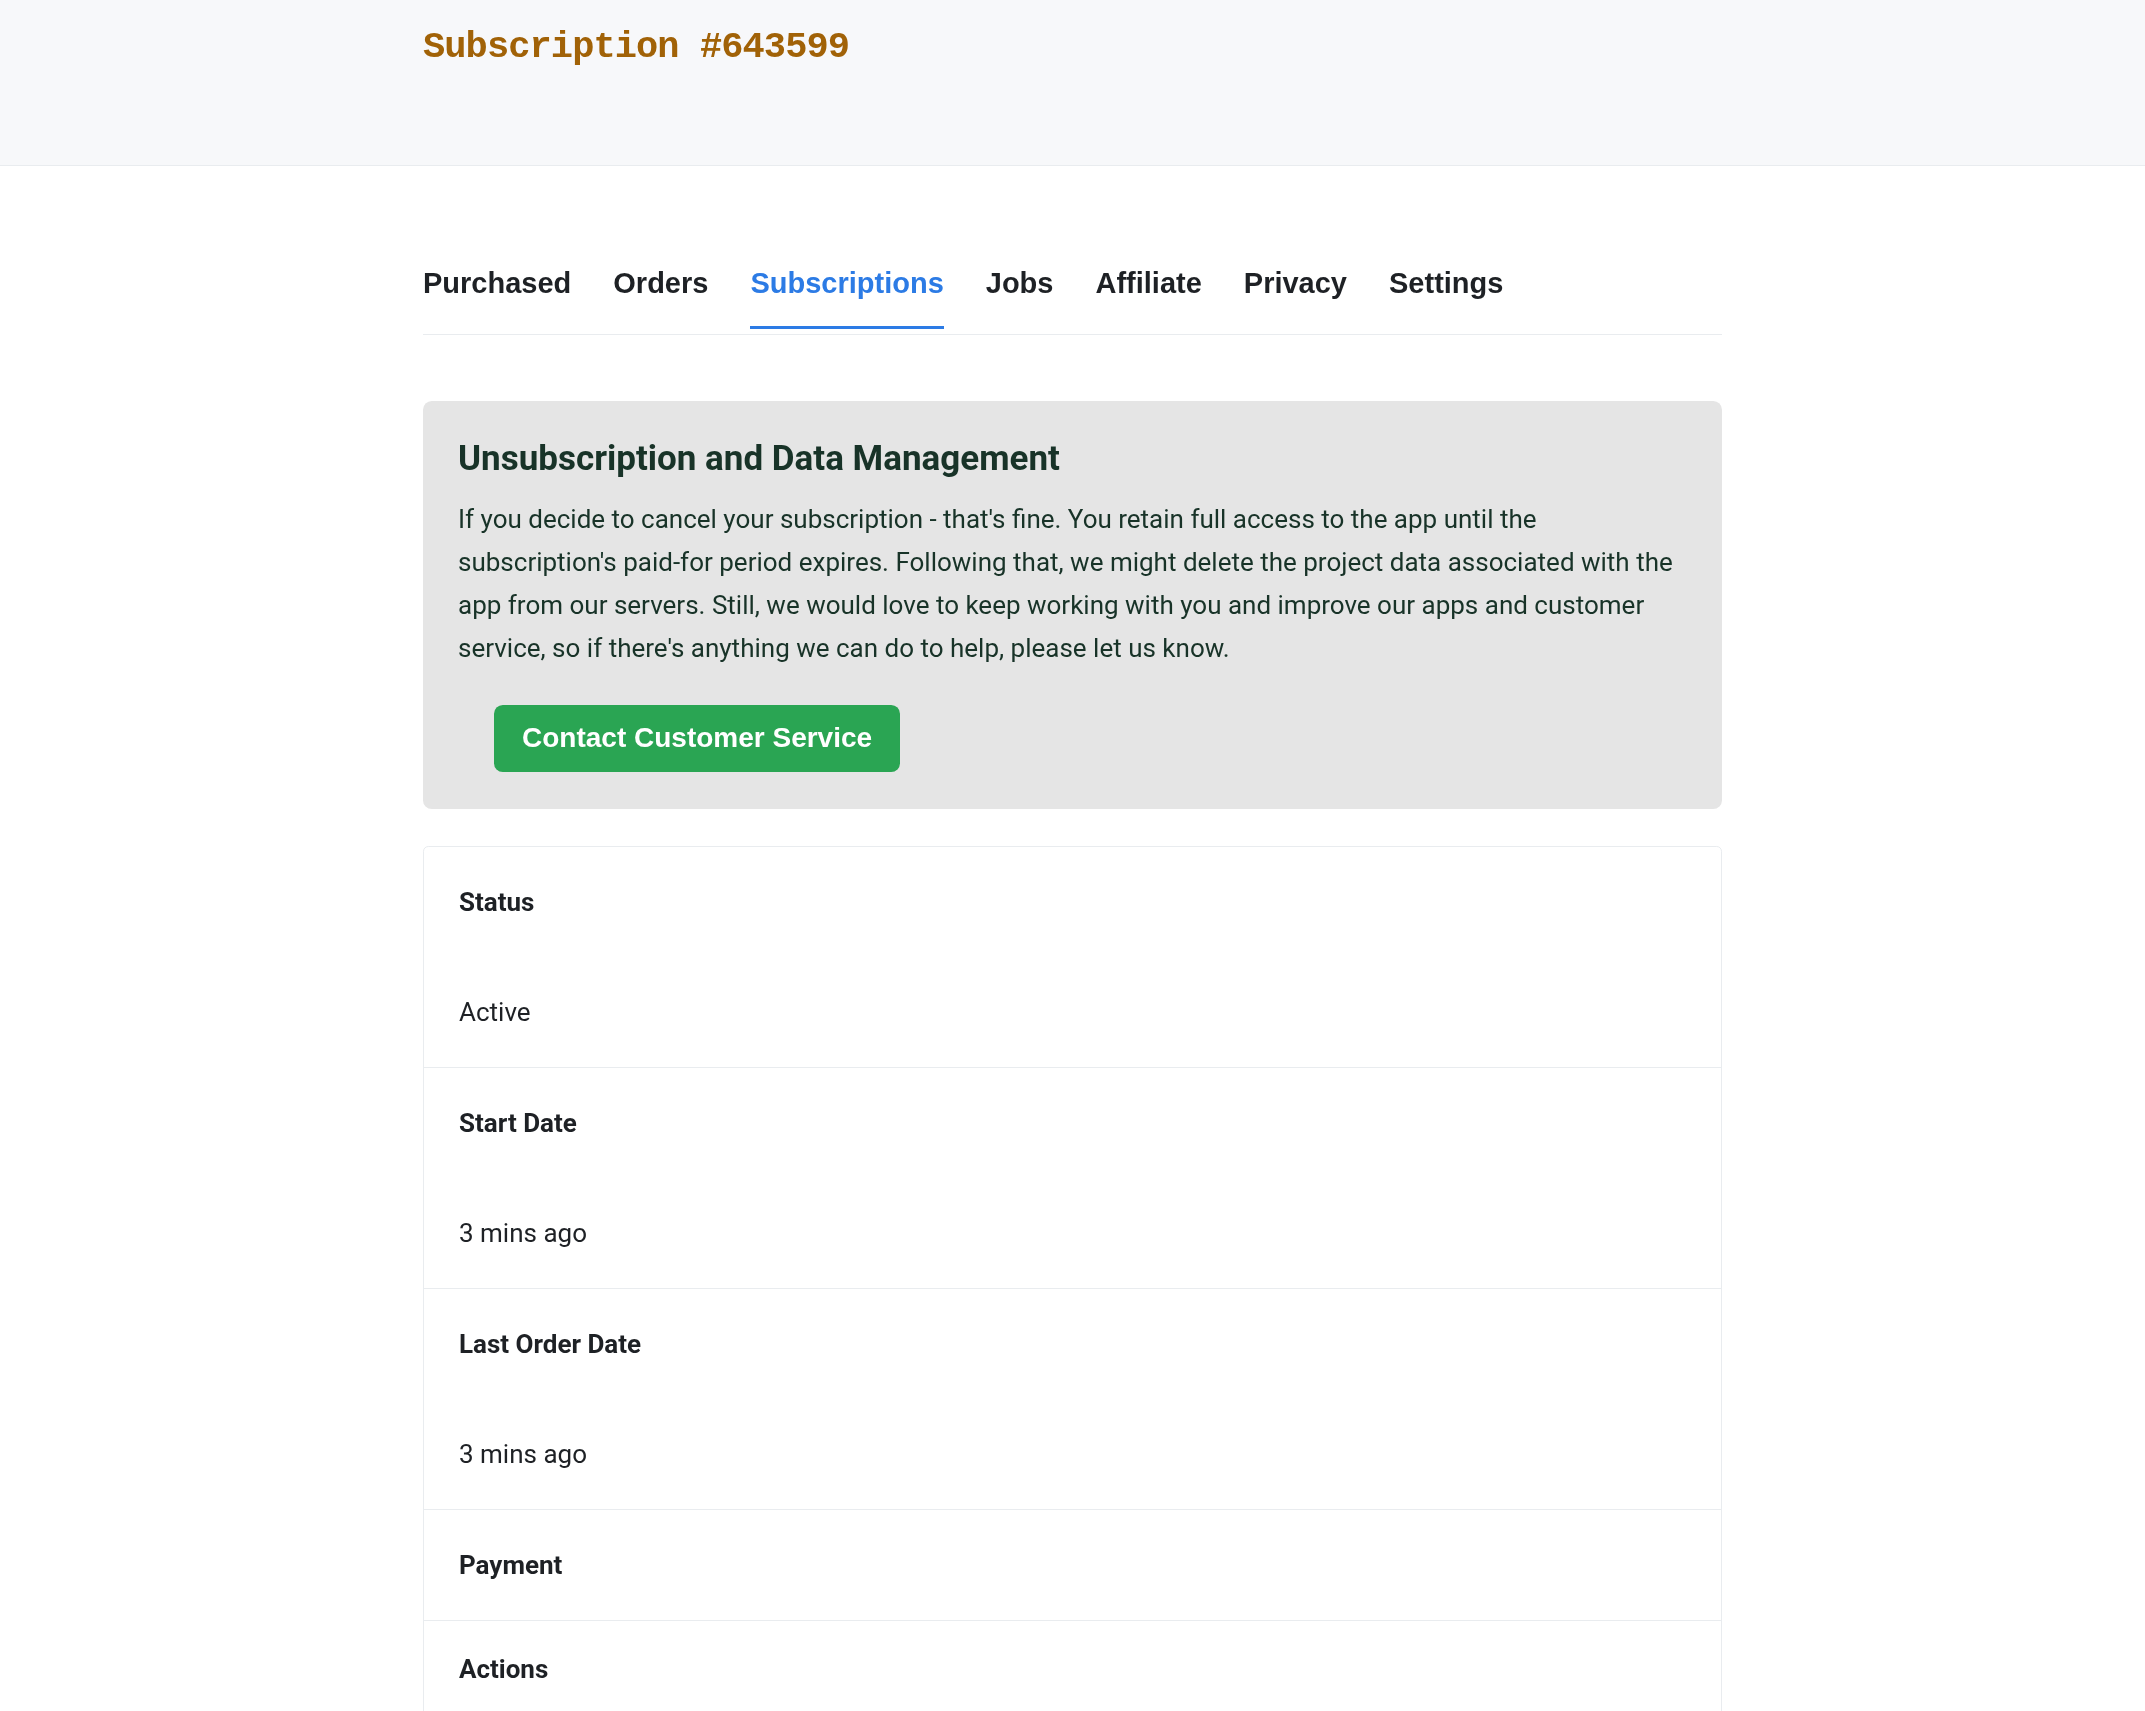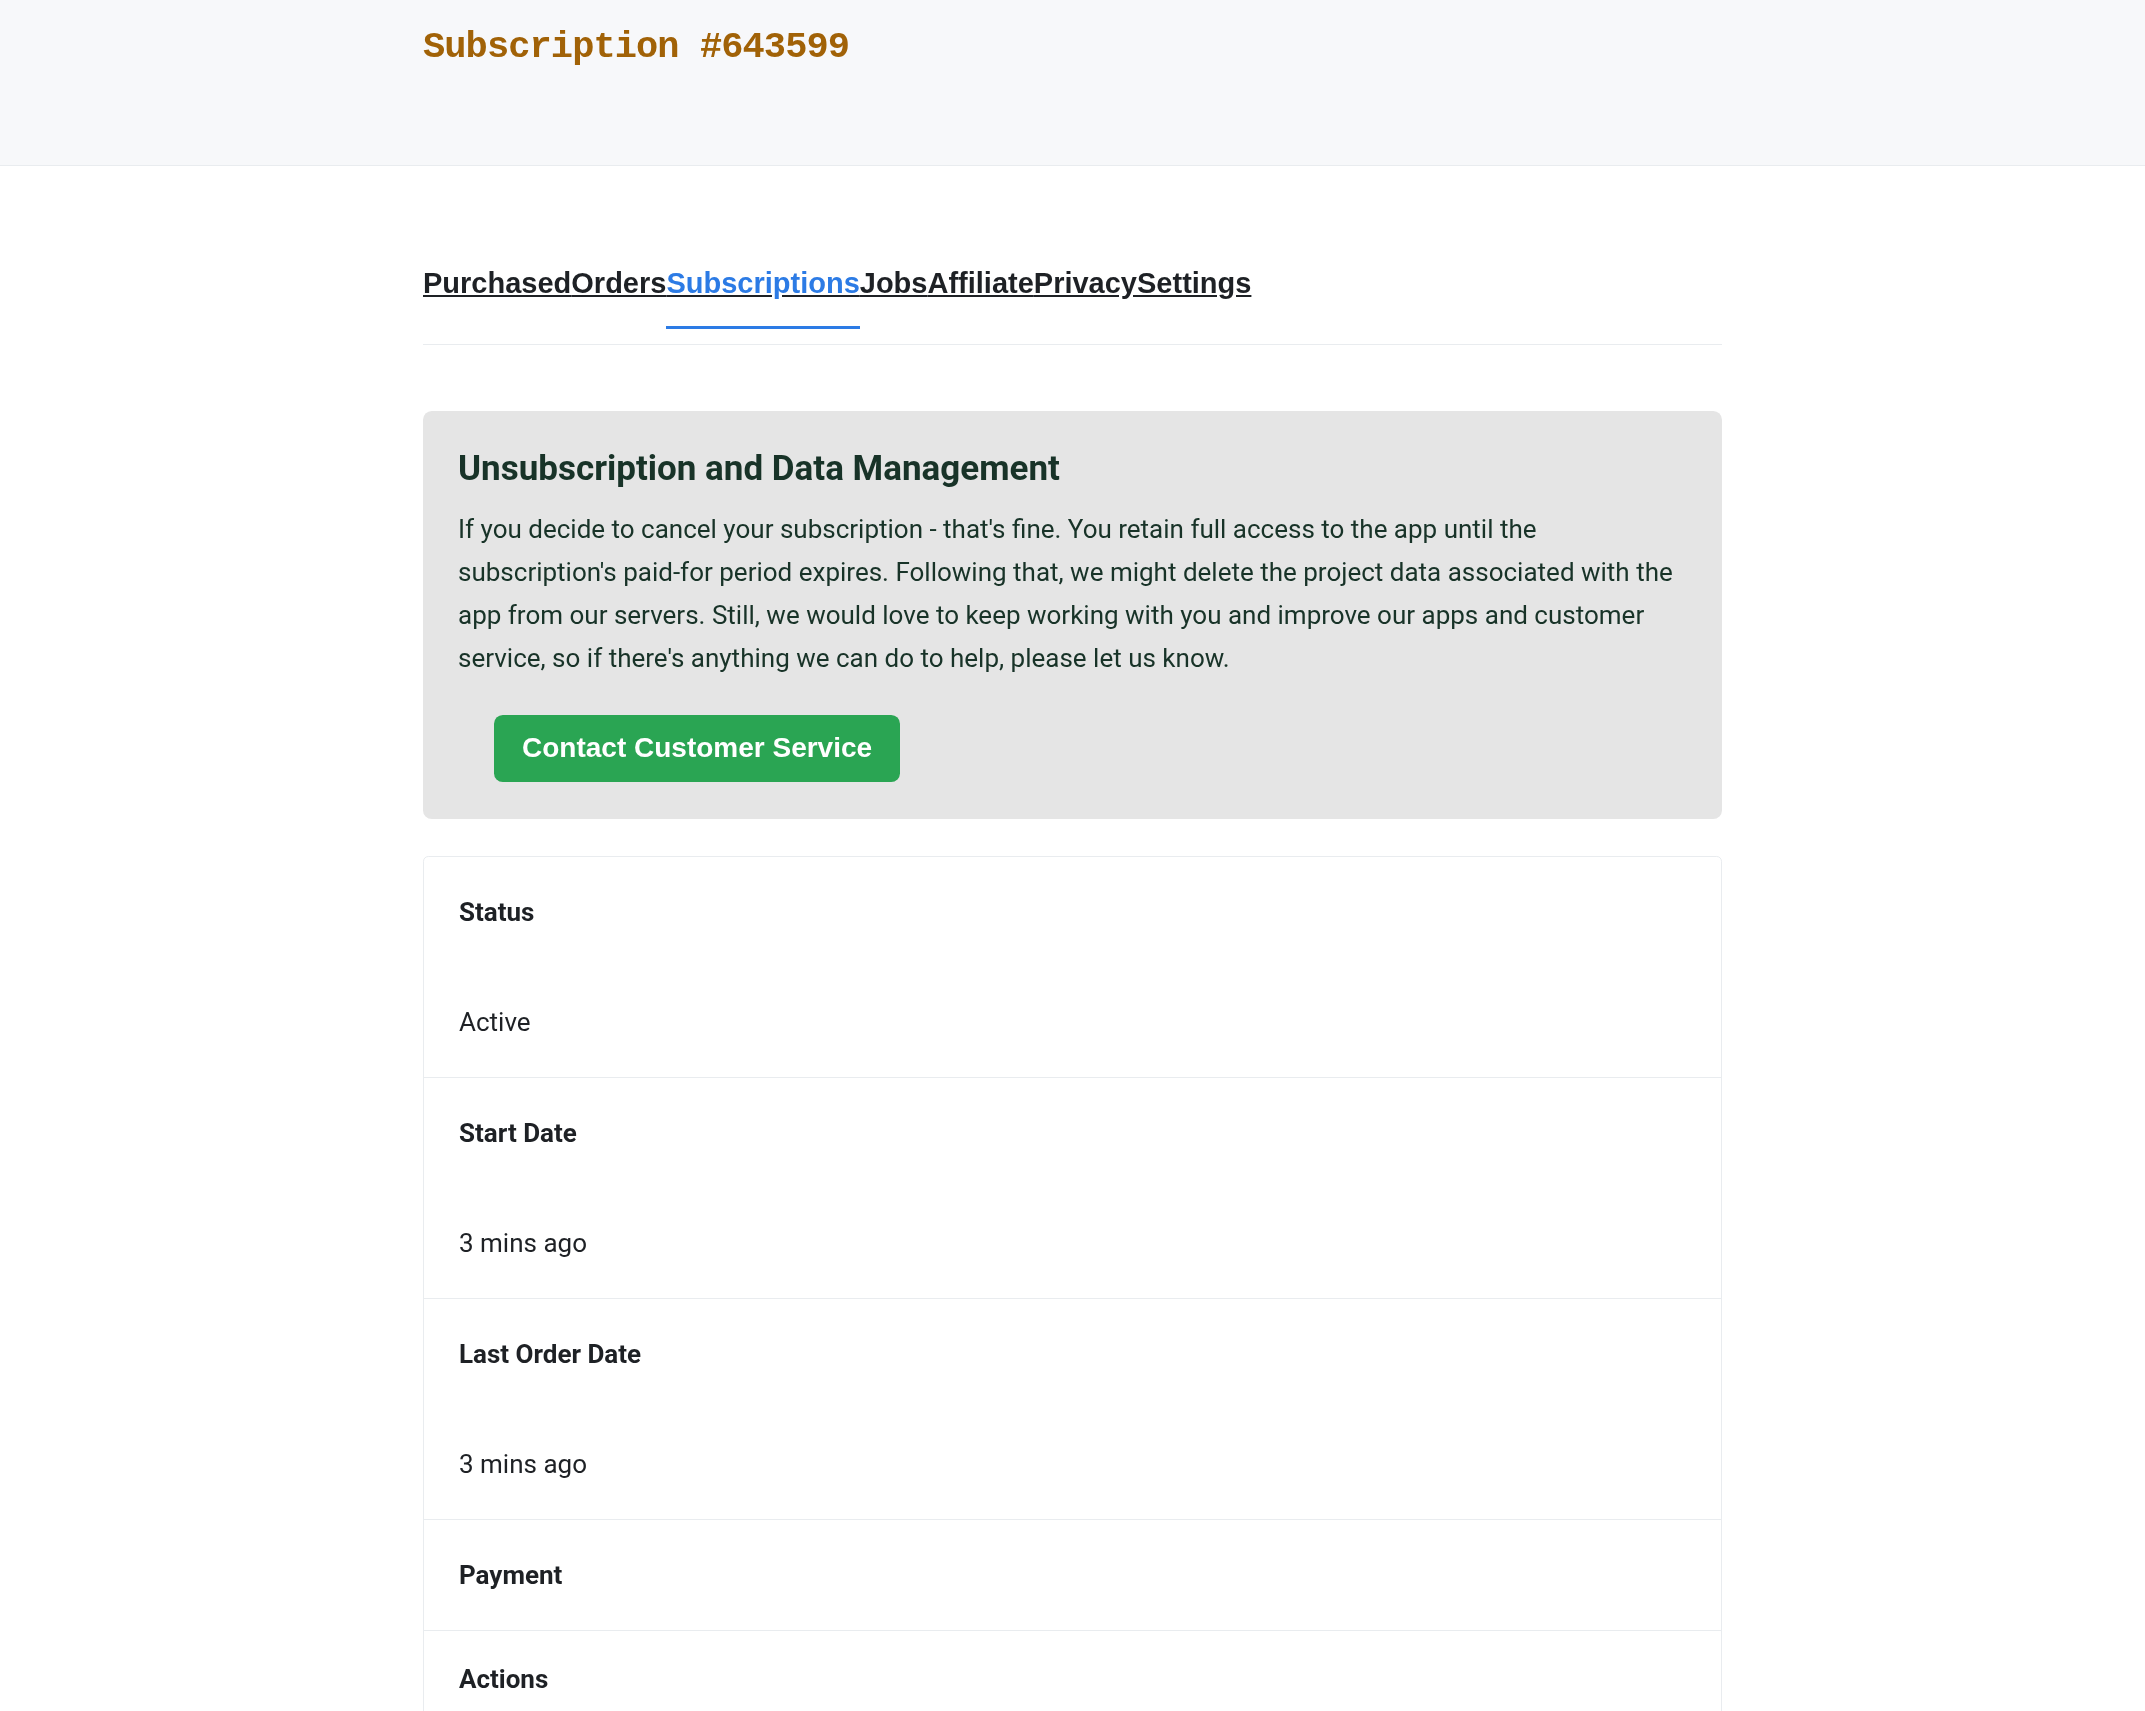--- a/index.html
+++ b/index.html
@@ -28,23 +28,23 @@
       font-family: Liberation Mono, monospace;
     }
     .content-section {
       background: #ffffff;
       border-top: 0.9px solid #e9ecef;
       min-height: 100vh;
       padding-top: 101px;
     }
     .tabs {
       display: flex;
+      gap: 42px;
       border-bottom: 0.9px solid #e9ecef;
-      padding-bottom: 16px;
-      text-decoration: underline;
+      padding-bottom: 6px;
     }
     .tab {
       font-size: 29px;
       font-weight: 600;
       color: #1e2125;
       padding-bottom: 28px;
       cursor: pointer;
       border: none;
       background: none;
       position: relative;

